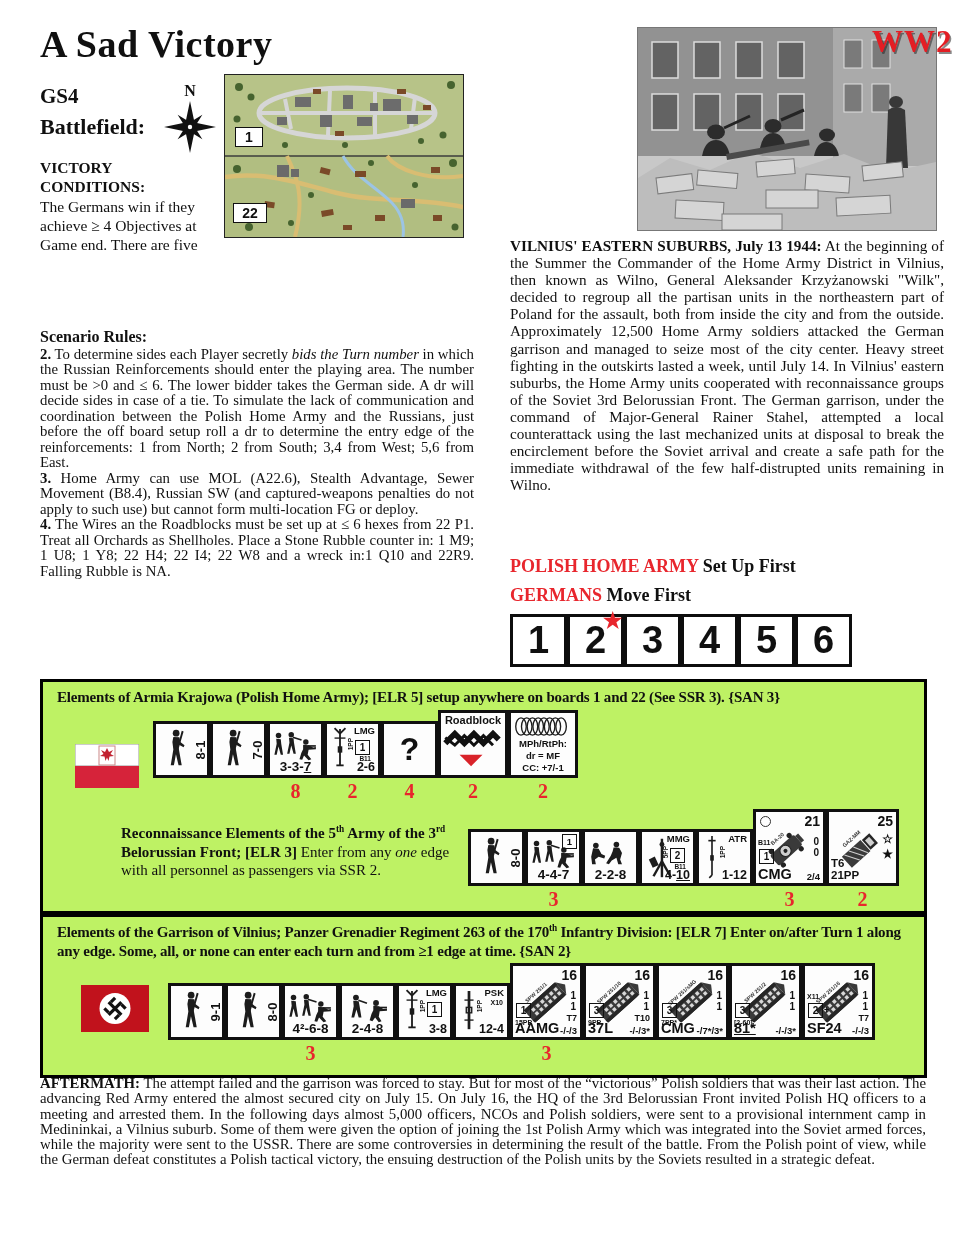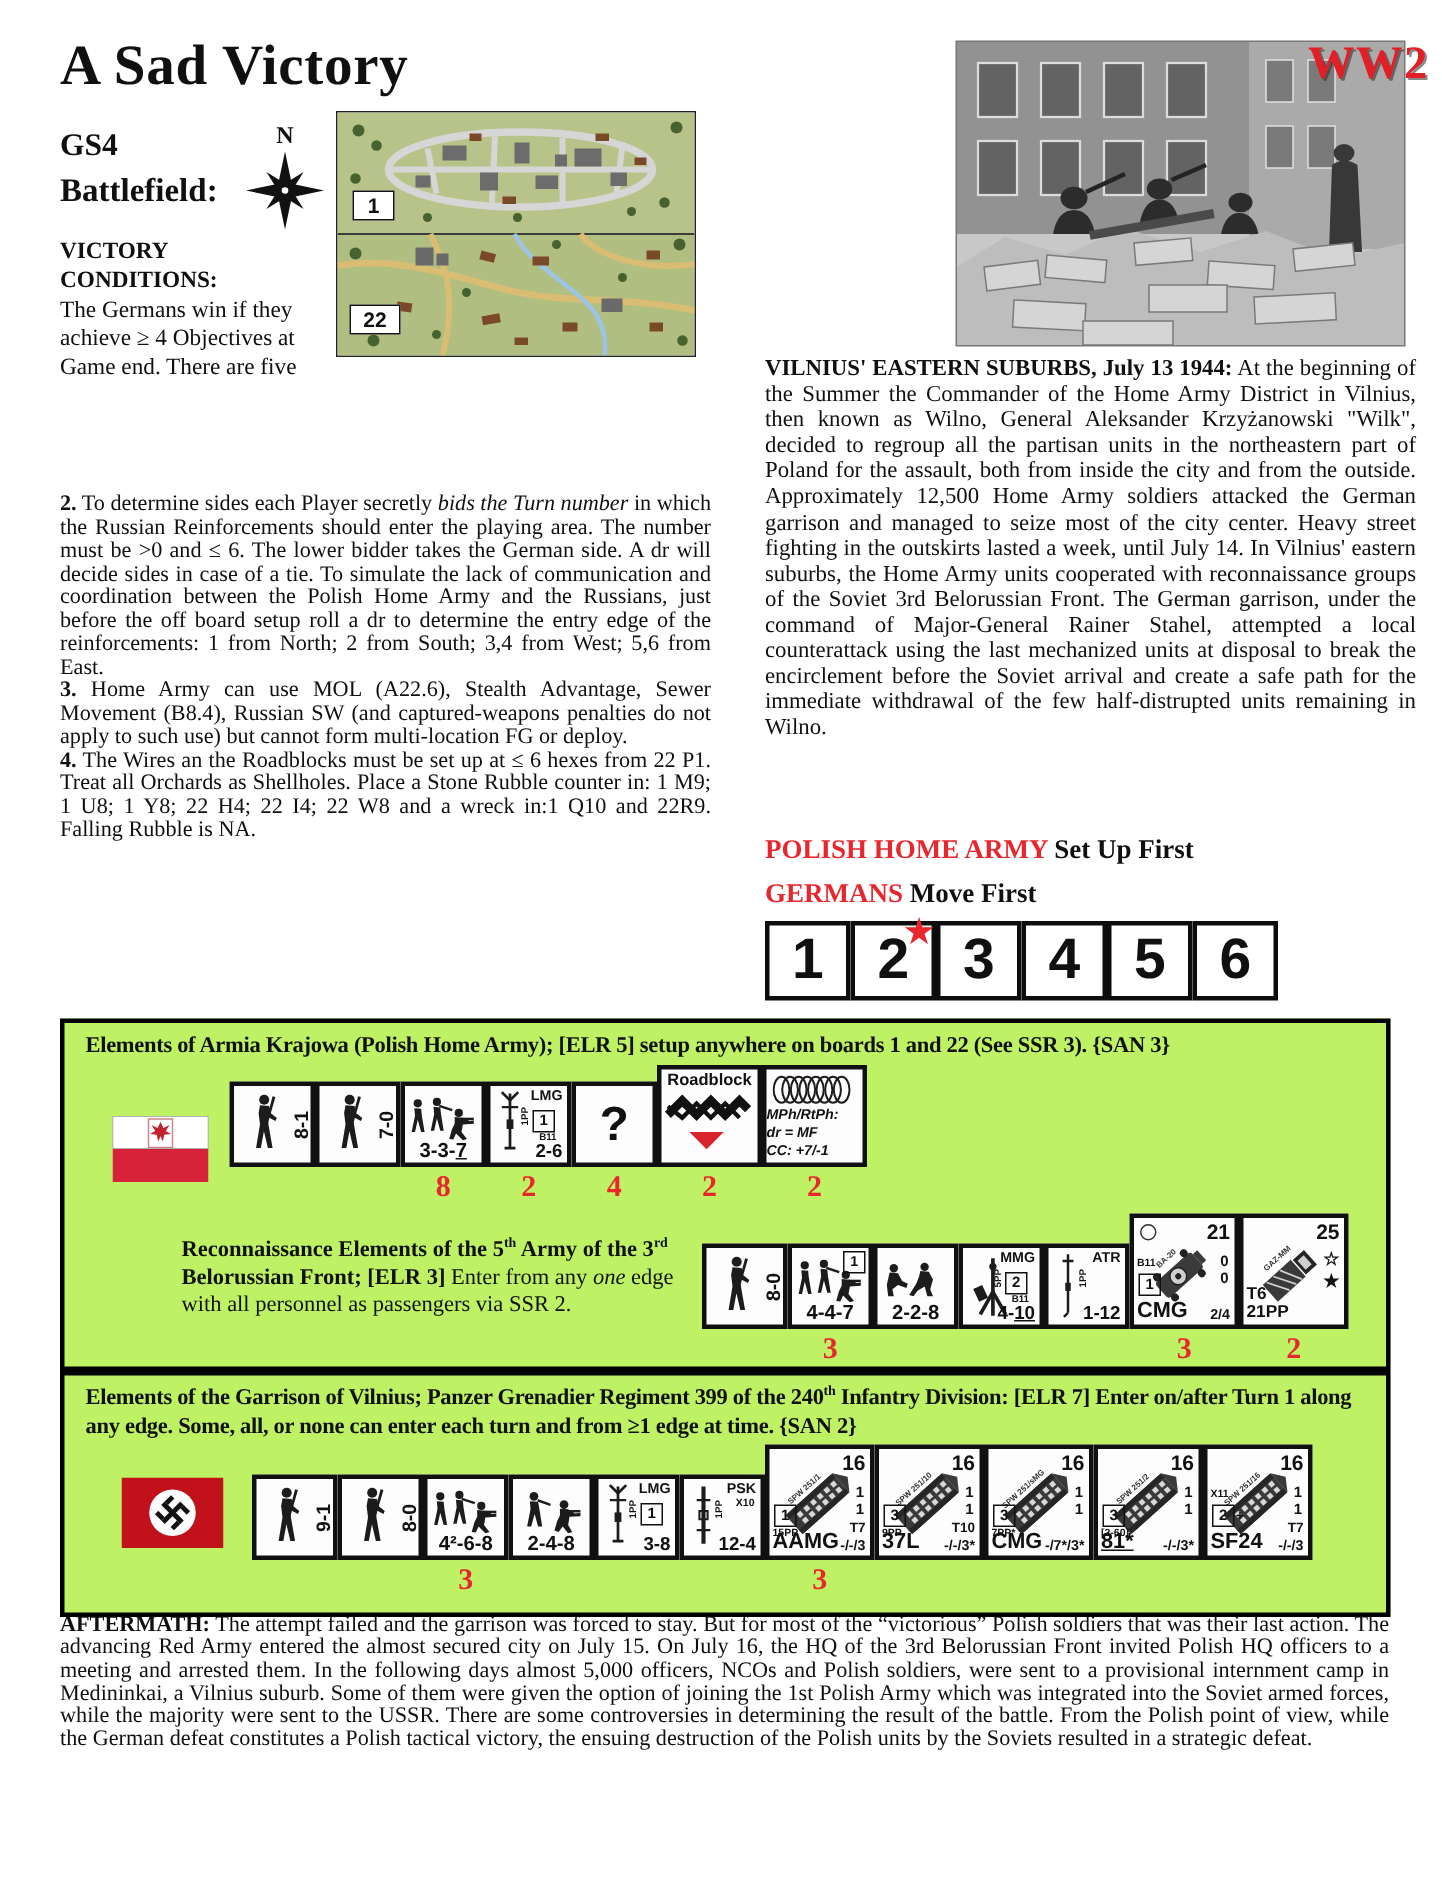--- a/index.html
+++ b/index.html
@@ -62,21 +62,21 @@
   .c-swlabel2{top:13px;right:4px;font-size:7px;}
   .c-pp{left:21px;top:14px;font-size:6.5px;writing-mode:vertical-rl;transform:rotate(180deg);display:inline-block;}
   .c-swbox{top:16px;right:8px;width:13px;height:13px;border:1.5px solid #111;font-size:10px;
            display:flex;align-items:center;justify-content:center;}
   .c-note{top:32px;right:7px;font-size:6.5px;}
   .c-range{bottom:2px;right:3px;font-size:12.5px;}
   .c-q{font-size:32px;left:0;right:0;top:50%;transform:translateY(-54%);text-align:center;}
   .c-rblabel{top:2px;left:0;right:0;text-align:center;font-size:11px;}
   .c-rbicon{left:2px;top:15px;}
   .c-wireicon{left:4px;top:3px;}
-  .c-wline{left:0;right:0;font-size:9.5px;font-style:italic;}
+  .c-wline{left:0;right:0;text-align:center;font-size:9.5px;}
   .c-trnum{top:2px;right:3px;font-size:14px;}
   .c-circ{top:4px;left:4px;width:9px;height:9px;border:1.5px solid #333;border-radius:50%;}
   .c-vnote{top:27px;left:2px;font-size:7px;}
   .c-vbox{top:37px;left:3px;width:13px;height:13px;border:1.5px solid #111;font-size:10px;
           display:flex;align-items:center;justify-content:center;}
   .c-plus{top:40px;left:19px;font-size:9px;}
   .c-vpp{top:53px;left:2px;font-size:7px;}
   .c-rcol{top:24px;right:4px;font-size:10px;text-align:center;}
   .c-rcol div{line-height:11px;}
   .c-stars{top:20px;right:3px;font-size:12px;text-align:center;font-family:"DejaVu Sans",sans-serif;}
@@ -175,20 +175,21 @@
     <div class="maplabel" style="left:8px;top:128px;width:32px;height:18px;font-size:14px;line-height:18px;">22</div>
   </div>
 
   <div class="abs vc-head">
     <div>VICTORY</div>
     <div>CONDITIONS:</div>
   </div>
   <div class="abs vc-intro">The Germans win if they achieve ≥ 4  Objectives at Game end. There are five</div>
 
   <div class="abs rules">
+    <h3>Scenario Rules:</h3>
     <p><b>2.</b><span> To determine sides each Player secretly </span><i>bids the Turn number</i><span> in which the Russian Reinforcements should enter the playing area. The number must be &gt;0 and ≤ 6. The lower bidder takes the German side. A dr will decide sides in case of a tie. To simulate the lack of communication and coordination between the Polish Home Army and the Russians, just before the off board setup roll a dr to determine the entry edge of the reinforcements: 1 from North; 2 from South; 3,4 from West; 5,6 from East.</span></p>
     <p><b>3.</b><span> Home Army can use MOL (A22.6), Stealth Advantage, Sewer Movement (B8.4), Russian SW (and captured-weapons penalties do not apply to such use)  but cannot form multi-location FG or deploy.</span></p>
     <p><b>4.</b><span> The Wires an the Roadblocks must be set up at ≤ 6  hexes from 22 P1. Treat all Orchards as Shellholes. Place a Stone Rubble counter in: 1 M9; 1 U8; 1 Y8; 22 H4; 22 I4; 22 W8 and a wreck in:1 Q10 and 22R9.  Falling Rubble is NA.</span></p>
   </div>
 
   <div class="abs photo">
     <svg width="298" height="202" viewBox="0 0 298 202">
       <rect width="298" height="202" fill="#c8c8c8"></rect>
       <rect x="0" y="0" width="195" height="128" fill="#929292"></rect>
       <g fill="#636363" stroke="#dcdcdc" stroke-width="1.5">
@@ -524,21 +525,21 @@
               <div>21PP</div>
             </span>
           </div>
           <div class="counter-qty">2</div>
         </div>
       </div>
   </div>
 
   <div class="obbox" style="left:40px;top:914px;width:881px;height:158px;">
     <div class="ob-header">
-      <span>Elements of the Garrison of Vilnius; Panzer Grenadier Regiment 399 of the 240</span><sup>th</sup><span> Infantry Division: [ELR 7]</span><span class="norm"> Enter on/after Turn 1 along any edge.  Some, all, or none can enter each turn and from ≥1 edge at time.  {SAN 2}</span>
+      <span>Elements of the Garrison of Vilnius; Panzer Grenadier Regiment 263 of the 170</span><sup>th</sup><span> Infantry Division: [ELR 7]</span><span class="norm"> Enter on/after Turn 1 along any edge.  Some, all, or none can enter each turn and from ≥1 edge at time.  {SAN 2}</span>
     </div>
     <div class="flag" style="left:38px;top:68px;">
       <svg width="68" height="47" viewBox="0 0 68 47">
         <rect width="68" height="47" fill="#c1121c"></rect>
         <circle cx="34" cy="23.5" r="15.5" fill="#fff"></circle>
         <g transform="translate(34 23.5) rotate(45)" fill="#111">
           <rect x="-9" y="-1.6" width="18" height="3.2"></rect>
             <rect x="-1.6" y="-9" width="3.2" height="18"></rect>
           <rect x="1.6" y="-9" width="6" height="3.2"></rect>
             <rect x="5.8" y="1.6" width="3.2" height="6"></rect>

